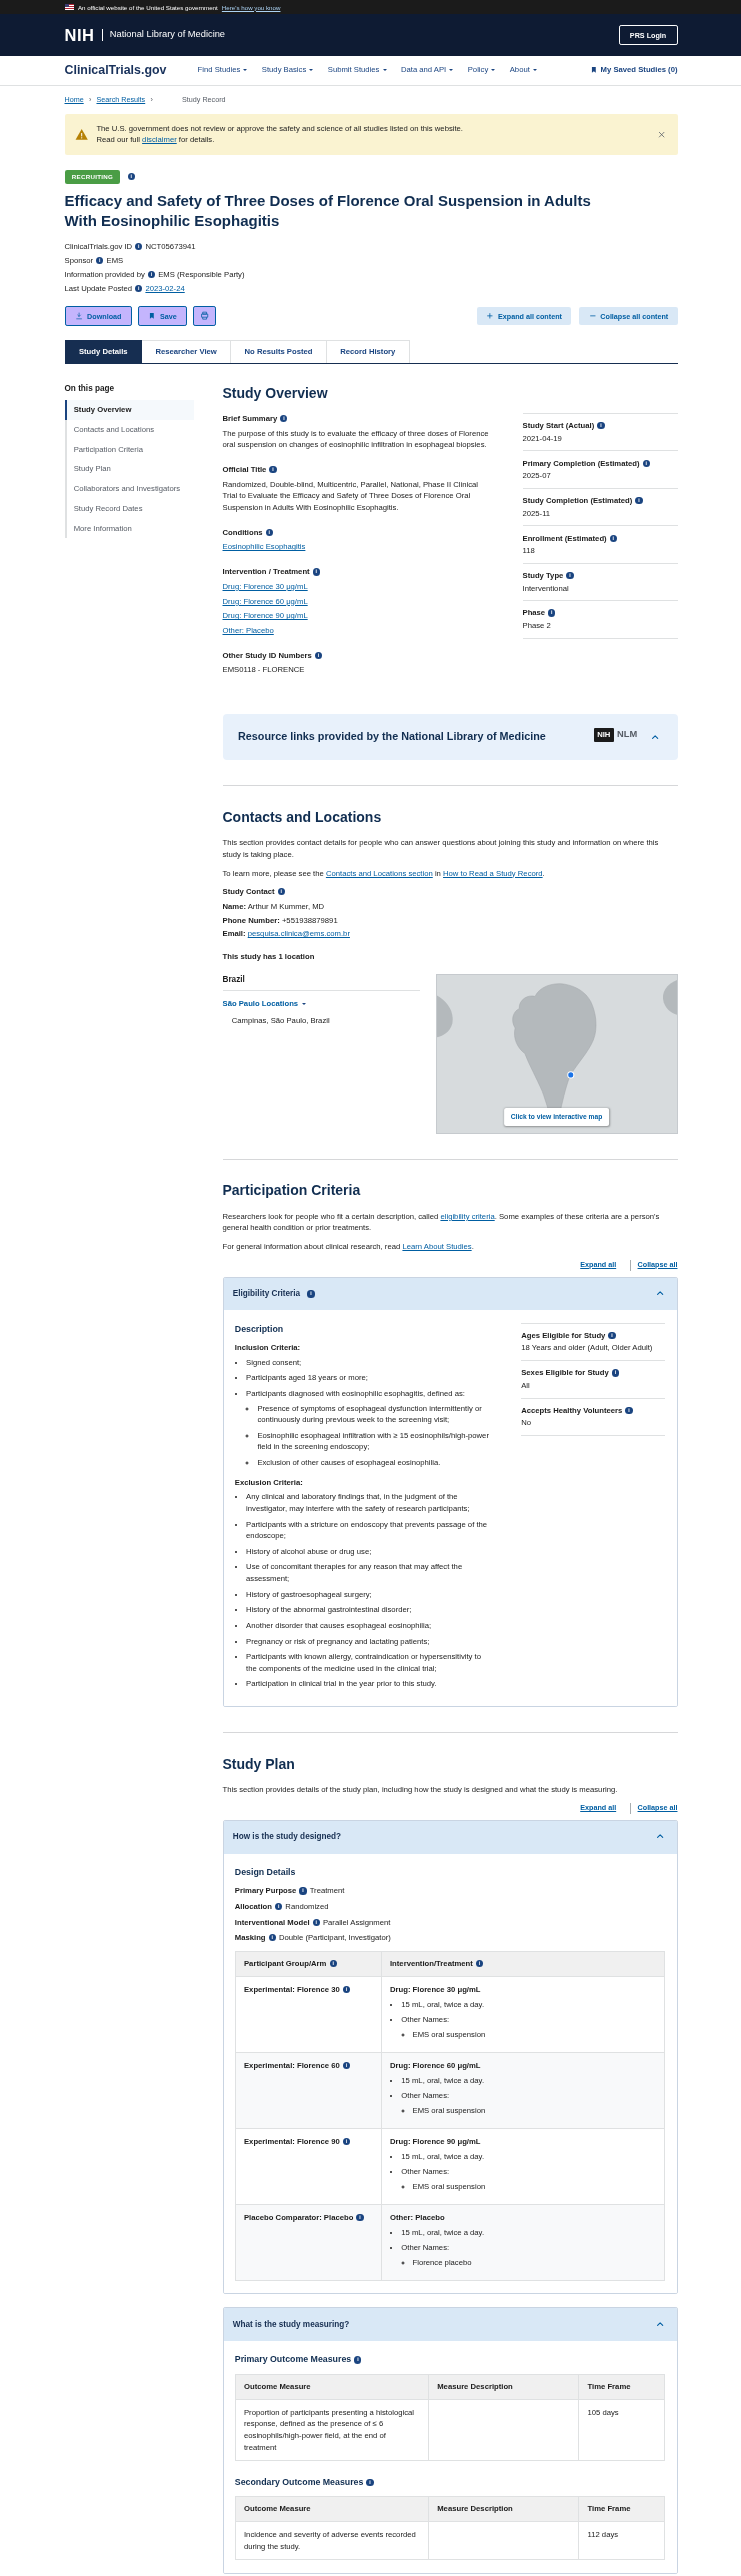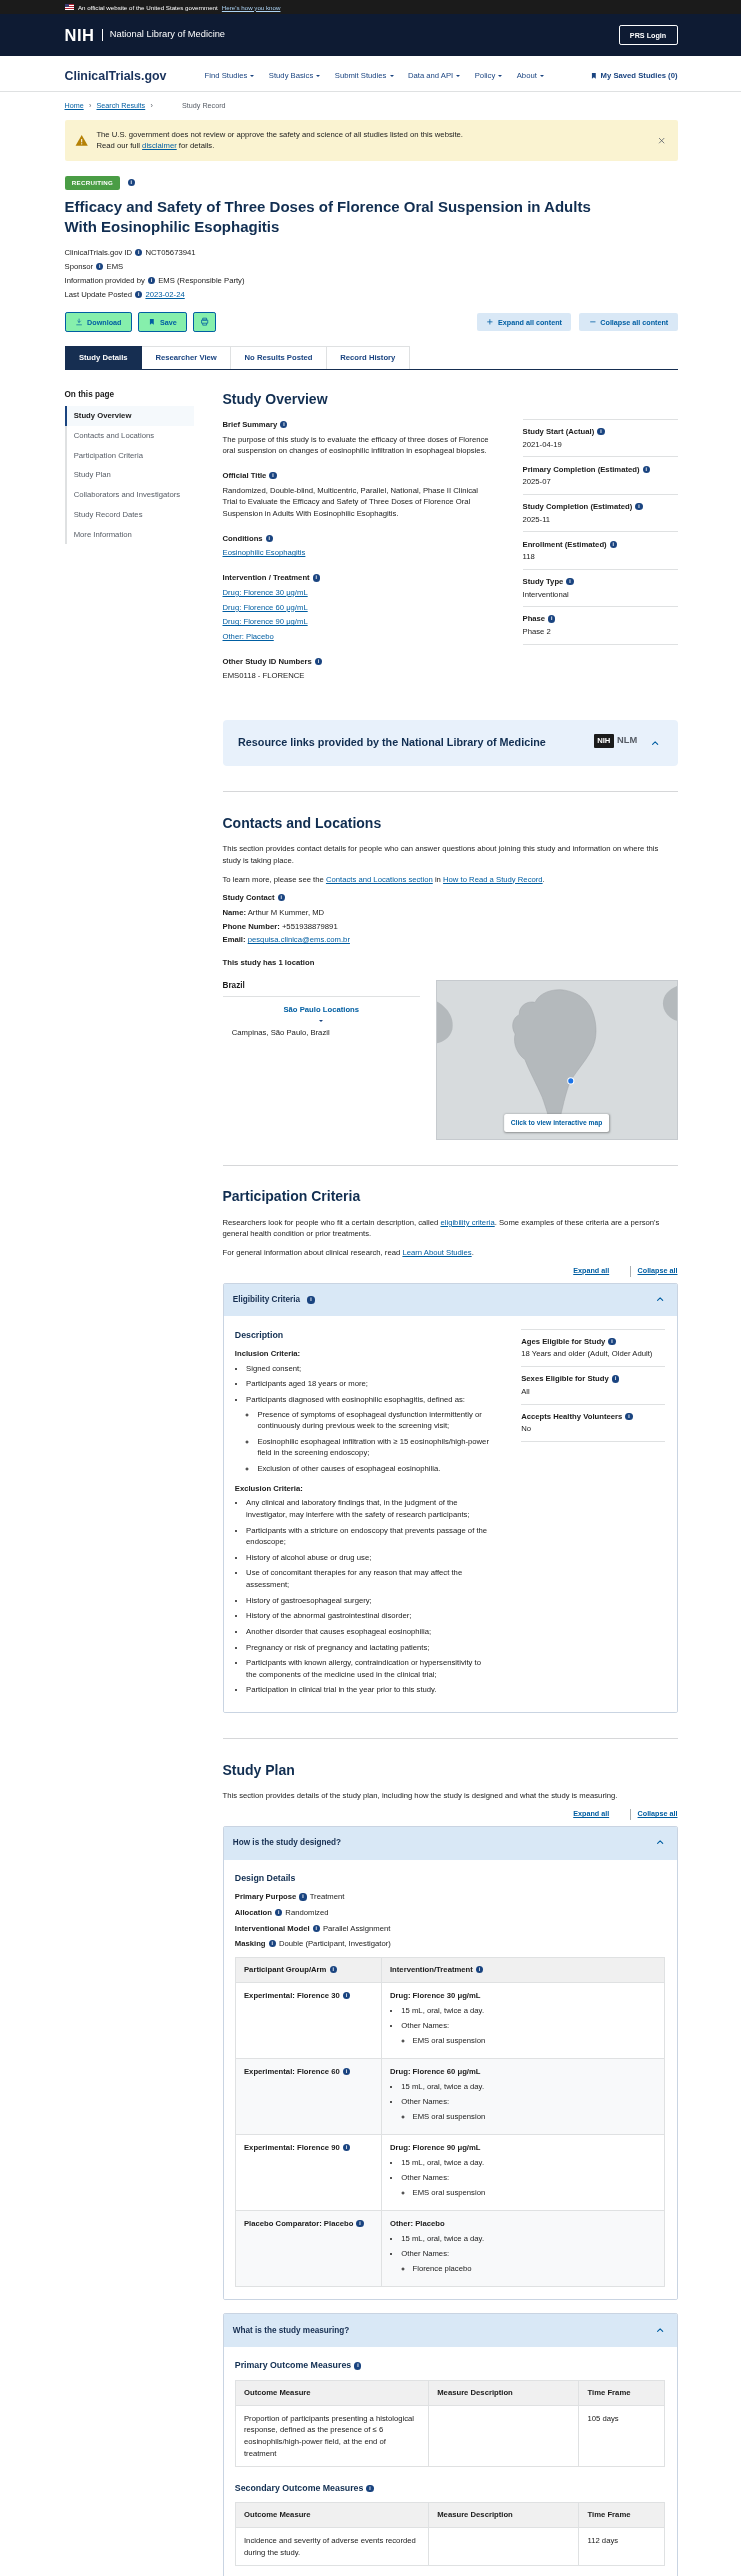--- a/index.html
+++ b/index.html
@@ -19,21 +19,21 @@
   
   .site-header { background:#0e1b33; color:#fff; }
   .site-header .wrap { display:flex; align-items:center; justify-content:space-between; padding-top:8.2px; padding-bottom:8.2px; }
   .lockup { display:flex; align-items:center; gap:7.2px; }
   .nih-mark { font-weight:bold; font-size:16.5px; letter-spacing:0.5px; }
   .nlm-name { font-size:9.3px; border-left:1px solid #fff; padding-left:7.2px; line-height:1.2; }
   .prs-btn { background:transparent; border:1px solid #fff; color:#fff; font-weight:bold; font-size:7.2px; padding:4.1px 10.3px; border-radius:2.1px; cursor:pointer; font-family:inherit; }
 
   
   .main-nav { background:#fff; border-bottom:0.5px solid #dfe1e2; }
-  .main-nav .wrap { display:flex; align-items:center; gap:33px; padding-top:11px; padding-bottom:6.2px; }
+  .main-nav .wrap { display:flex; align-items:center; gap:26px; padding-top:5px; padding-bottom:6.2px; }
   .brand { font-size:12.4px; font-weight:bold; color:#18315b; text-decoration:none; margin-right:5.2px; }
   .nav-links { display:flex; gap:14.4px; }
   .nav-links a { color:#1a4480; text-decoration:none; font-size:7.7px; display:flex; align-items:center; gap:3.1px; }
   .caret { width:0; height:0; border-left:2.1px solid transparent; border-right:2.1px solid transparent; border-top:2.6px solid #1a4480; display:inline-block; }
   .saved { margin-left:auto; color:#1a4480; text-decoration:none; font-size:7.7px; display:flex; align-items:center; gap:3.1px; font-weight:bold; }
 
   
   .breadcrumb { display:flex; align-items:center; gap:5.2px; font-size:7.2px; margin-top:8.2px; }
   .breadcrumb .bc-sep::before { content:"\203A"; color:#565c65; }
   .breadcrumb .current { color:#565c65;margin-left:24px; }
@@ -49,21 +49,21 @@
   .badge { background:#4a9d45; color:#fff; font-weight:bold; font-size:6.2px; letter-spacing:0.3px; padding:2.6px 7.2px; border-radius:2.1px; }
   h1.study-title { font-size:15px; color:#112e51; line-height:1.3; margin:7.2px 0 10.3px; max-width:541px; font-weight:bold; }
   .id-row { margin:2.6px 0; font-size:7.7px; }
   .id-row .lbl { font-weight:normal; }
   .info { display:inline-block; width:7.2px; height:7.2px; border-radius:50%; background:#1a4480; color:#fff; font-size:5.2px; font-weight:bold; text-align:center; line-height:7.2px; margin:0 3.1px; vertical-align:1px; cursor:pointer; }
   .info::after { content:"i"; }
 
   
   .toolbar { display:flex; align-items:center; gap:6.2px; margin-top:11.3px; }
   .btn { display:inline-flex; align-items:center; gap:4.1px; font-weight:bold; font-size:7.2px; padding:4.6px 9.3px; border-radius:2.1px; cursor:pointer; font-family:inherit; }
-  .btn-outline { background:#86efac; color:#005ea2; border:1px solid #005ea2; }
+  .btn-outline { background:#c4b5fd; color:#005ea2; border:1px solid #005ea2; }
   .btn-icon { padding:4.6px 5.7px; }
   .btn-light { background:#d9e8f6; color:#005ea2; border:none; }
   .toolbar-right { margin-left:auto; display:flex; gap:8px; }
 
   
   .tabs { display:flex; margin-top:13.4px; border-bottom:1.5px solid #162e51; }
   .tab { padding:6.7px 13.4px; font-weight:bold; font-size:7.7px; color:#1a4480; background:#fff; border:0.5px solid #dfe1e2; border-bottom:none; cursor:pointer; font-family:inherit; }
   .tab + .tab { border-left:none; }
   .tab.active { background:#162e51; color:#fff; border-color:#162e51; }
 
@@ -105,27 +105,27 @@
   .resource-links { margin-top:8.2px; }
   .resource-links p { margin-bottom:4.1px; }
 
   
   .contact-block { margin-top:5.2px; }
   .contact-line { margin:2.1px 0; }
   .contact-line .lbl { font-weight:bold; }
   .loc-wrap { display:flex; gap:15.5px; margin-top:11.3px; }
   .loc-list { flex:1; min-width:0; }
   .loc-country { font-weight:bold; font-size:8.2px; padding-bottom:4.1px; border-bottom:0.5px solid #dfe1e2; }
-  .loc-group { display:flex; align-items:center; gap:4.1px; color:#005ea2; font-weight:bold; margin-top:7.2px; cursor:pointer;flex-direction:column; }
+  .loc-group { display:flex; align-items:center; gap:4.1px; color:#005ea2; font-weight:bold; margin-top:7.2px; cursor:pointer; }
   .loc-item { margin:5.2px 0 0 9.3px; }
   .map-box { width:242px; height:160px; flex:none; position:relative; background:#d7dbdd; border:0.5px solid #c6cace; overflow:hidden; }
   .map-caption { position:absolute; left:50%; bottom:7.2px; transform:translateX(-50%); background:#fff; color:#005ea2; font-size:6.7px; font-weight:bold; padding:3.6px 7.2px; border-radius:2.1px; box-shadow:0 0.5px 2.1px rgba(0,0,0,.35); white-space:nowrap; cursor:pointer; }
 
   
-  .exp-links { display:flex; justify-content:flex-end; gap:15px; margin-bottom:6.2px; font-size:7.2px; }
+  .exp-links { display:flex; justify-content:flex-end; gap:8px; margin-bottom:6.2px; font-size:7.2px; }
   .exp-links a { font-weight:bold; }
   .exp-links a + a { border-left:0.5px solid #a9aeb1; margin-left:6.2px; padding-left:6.2px; }
   .accordion { border:0.5px solid #c9d4e2; border-radius:2.1px; margin-bottom:13.4px; overflow:hidden; }
   .acc-head { background:#d9e8f6; padding:6.7px 9.3px; display:flex; align-items:center; gap:4.1px; cursor:pointer; }
   .acc-title { font-weight:bold; color:#162e51; font-size:8.2px; }
   .acc-head .chev-btn { margin-left:auto; }
   .acc-body { padding:12.4px 11.3px; background:#fff; }
   .sub-h { font-weight:bold; color:#112e51; font-size:8.8px; margin-bottom:6.2px; }
 
   

